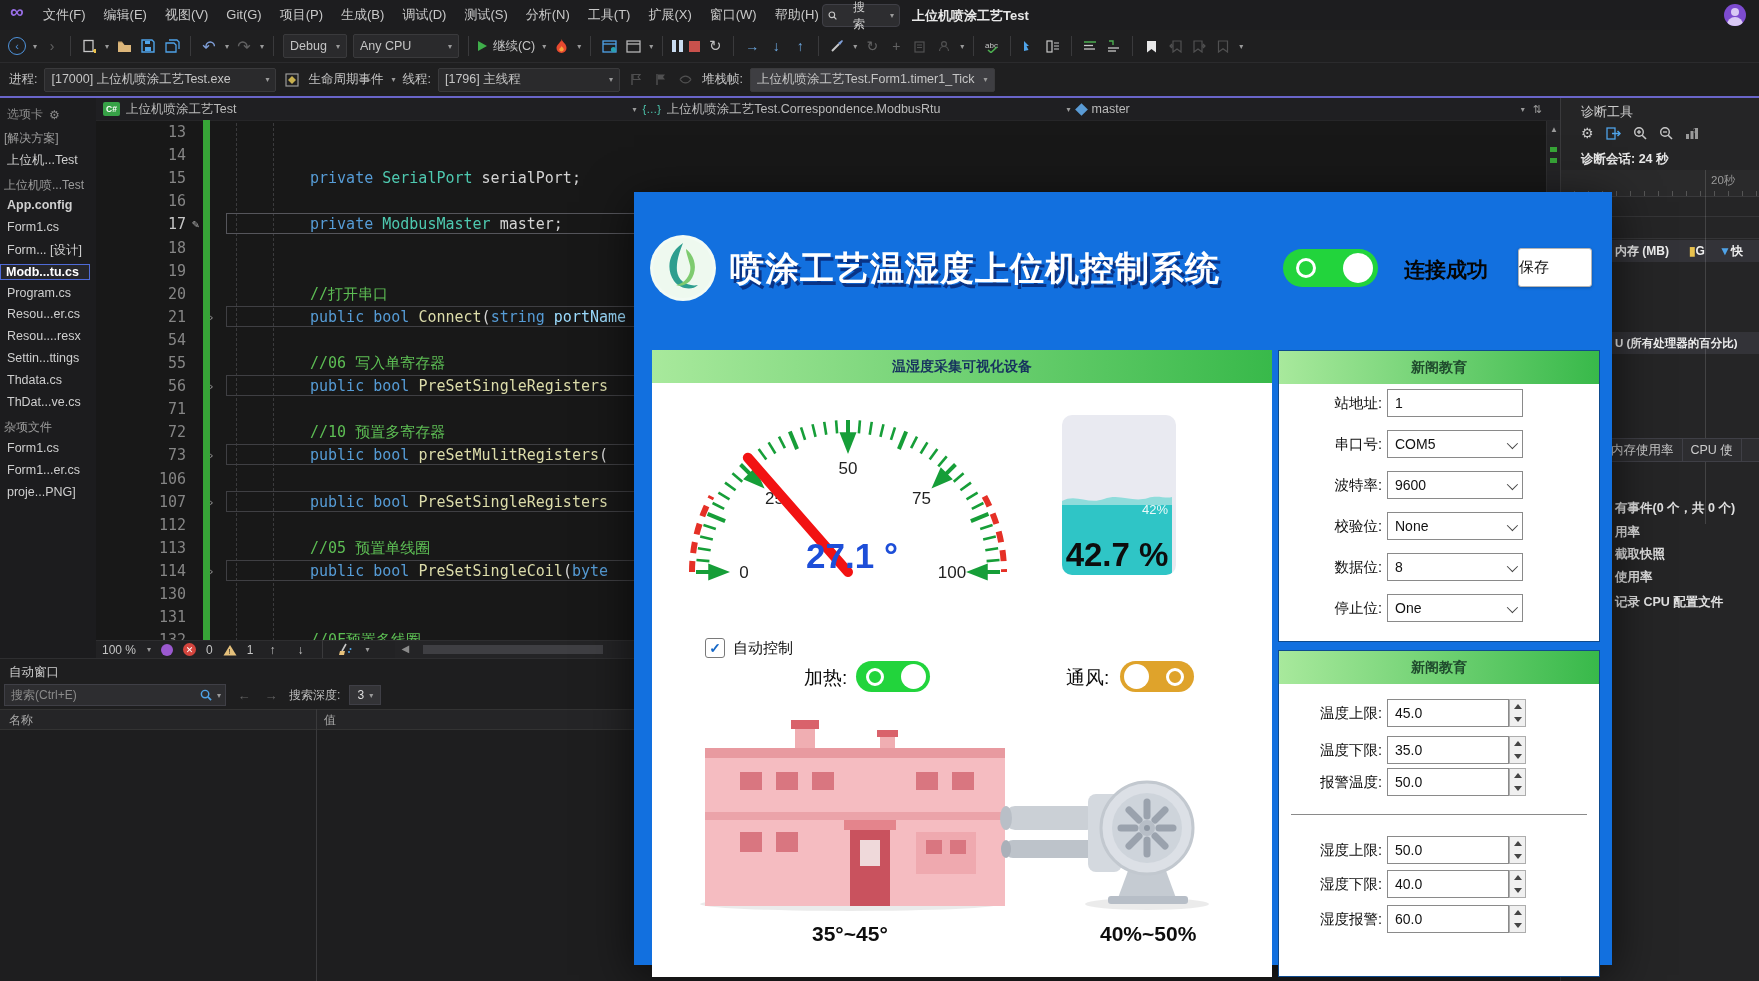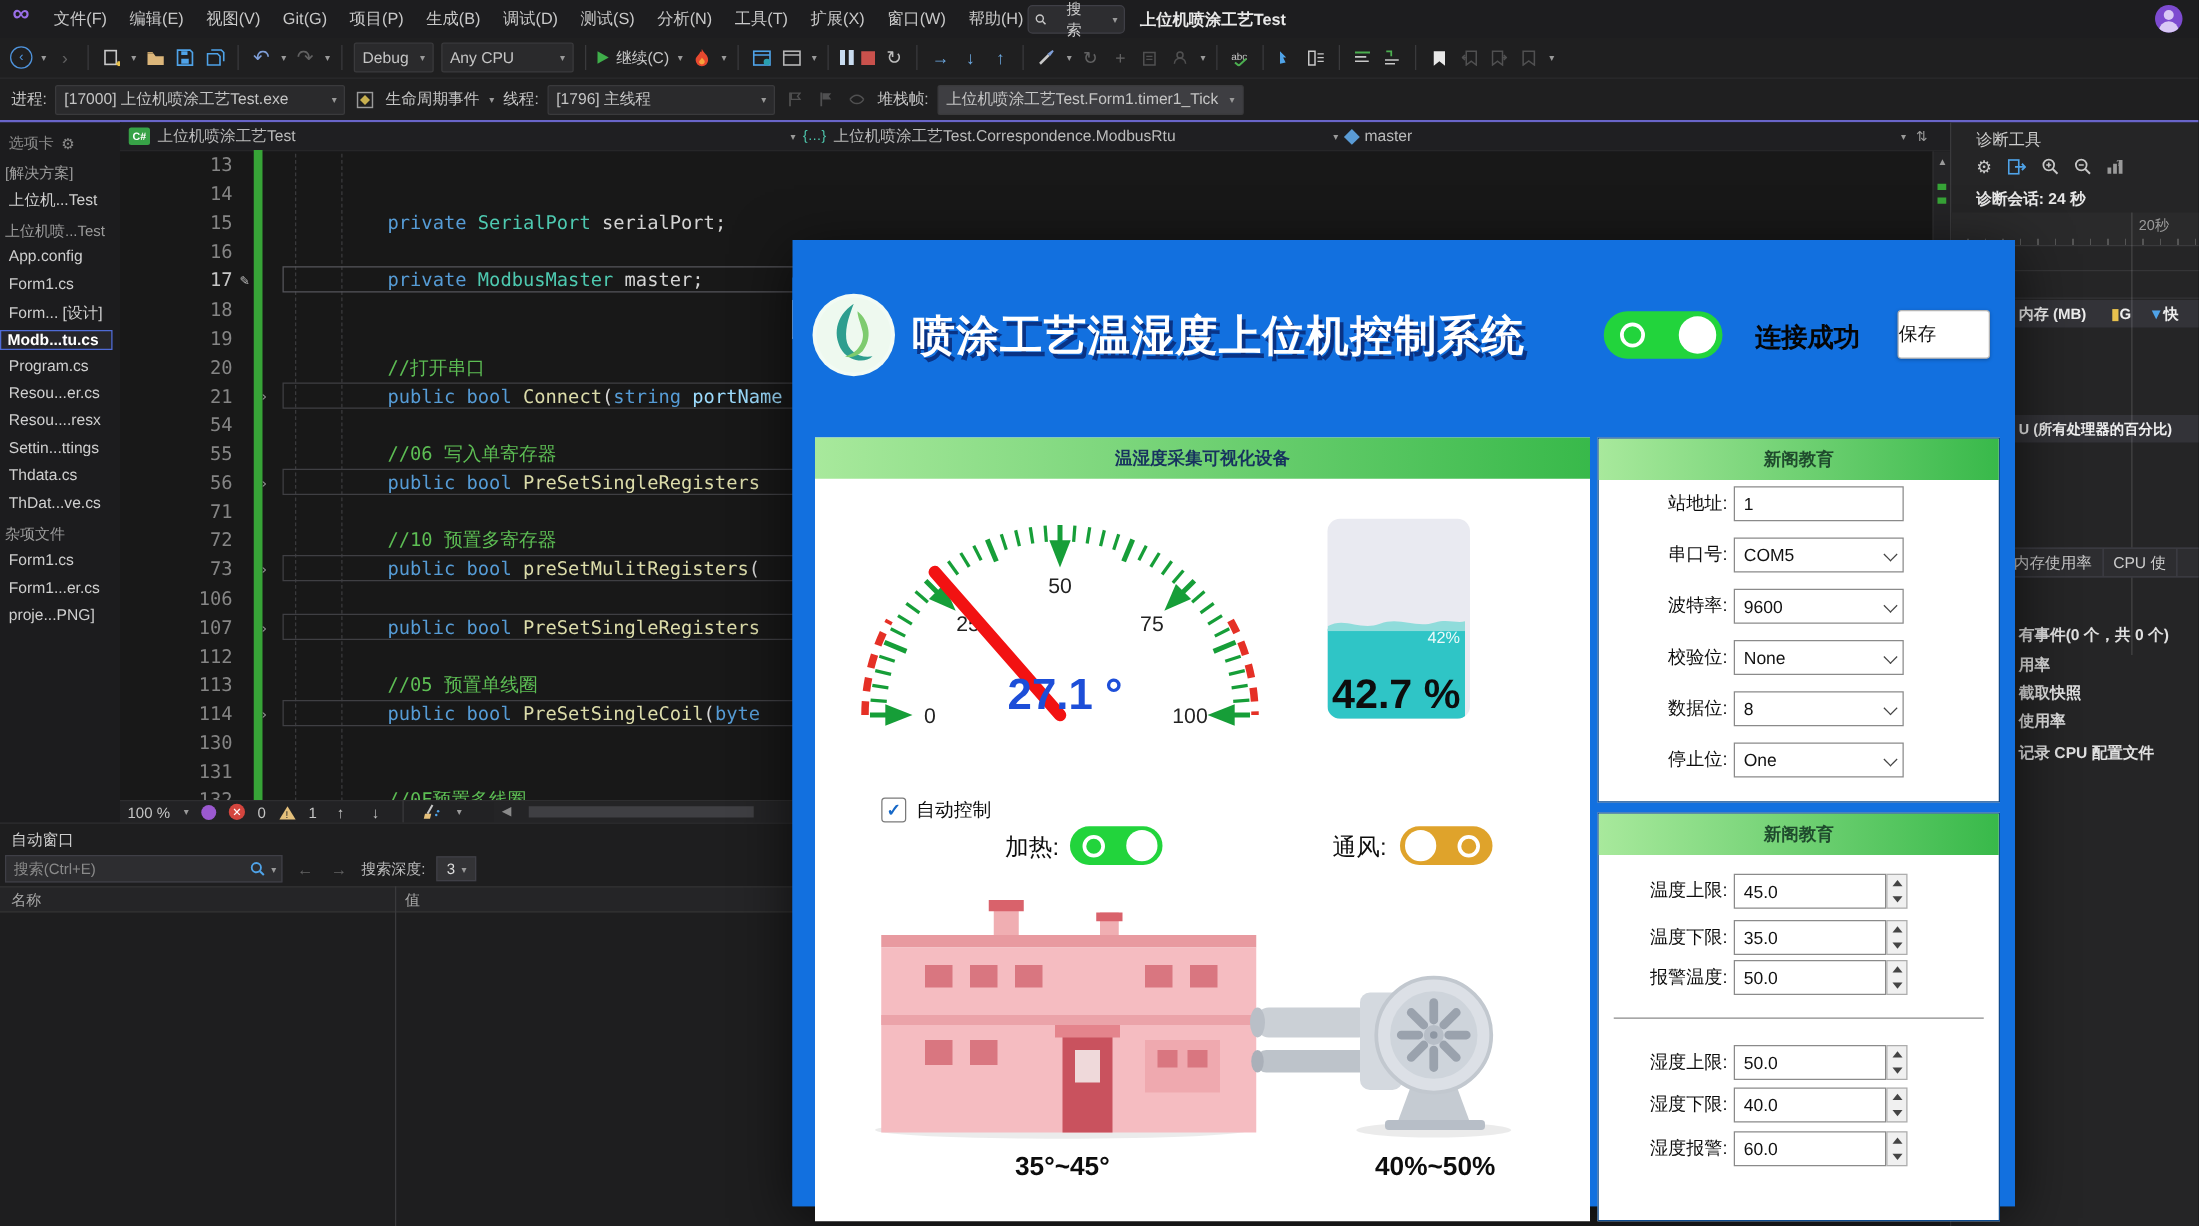--- a/index.html
+++ b/index.html
@@ -396,21 +396,21 @@
 
   <div id="sidebar" class="abs">
     <div id="sidebar-header">
       <span>选项卡</span>
       <span style="font-size:12px;color:#8a8a8a;">⚙</span>
     </div>
     <div id="sidebar-list">
         <div class="sb-item sb-group" style="top: 32px;">[解决方案]</div>
         <div class="sb-item" style="top: 53.8px;">上位机...Test</div>
         <div class="sb-item sb-group" style="top: 78.6px;">上位机喷...Test</div>
-        <div class="sb-item" style="top: 100.4px;">App.config</div>
+        <div class="sb-item" style="top: 100.4px; font-weight: bold;">App.config</div>
         <div class="sb-item" style="top: 122.2px;">Form1.cs</div>
         <div class="sb-item" style="top: 144px;">Form... [设计]</div>
         <div class="sb-item sb-sel" style="top: 165.8px;">Modb...tu.cs</div>
         <div class="sb-item" style="top: 187.6px;">Program.cs</div>
         <div class="sb-item" style="top: 209.4px;">Resou...er.cs</div>
         <div class="sb-item" style="top: 231.2px;">Resou....resx</div>
         <div class="sb-item" style="top: 253px;">Settin...ttings</div>
         <div class="sb-item" style="top: 274.8px;">Thdata.cs</div>
         <div class="sb-item" style="top: 296.6px;">ThDat...ve.cs</div>
         <div class="sb-item sb-group" style="top: 321.4px;">杂项文件</div>

